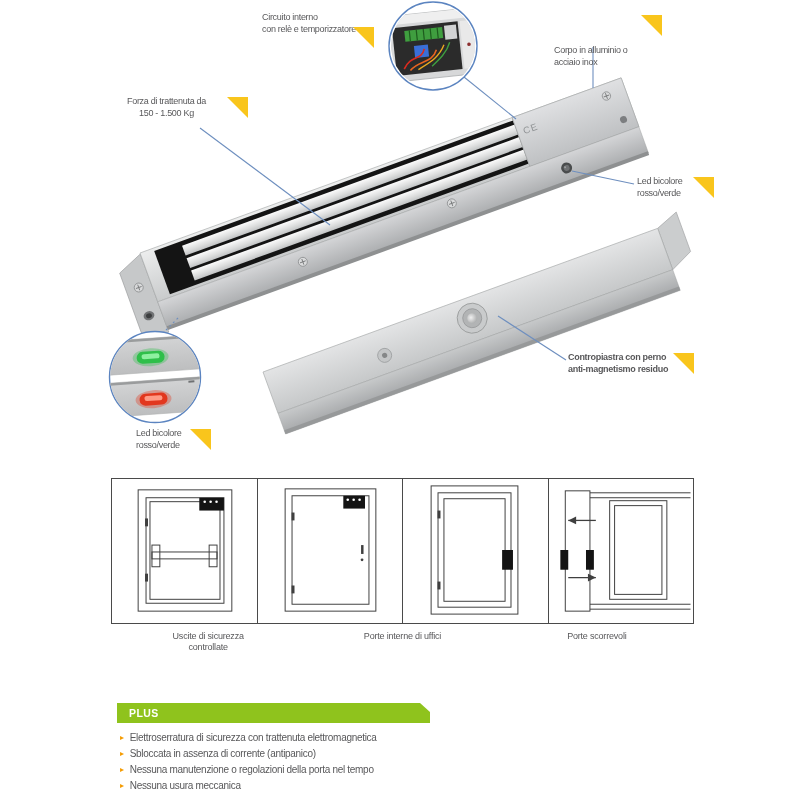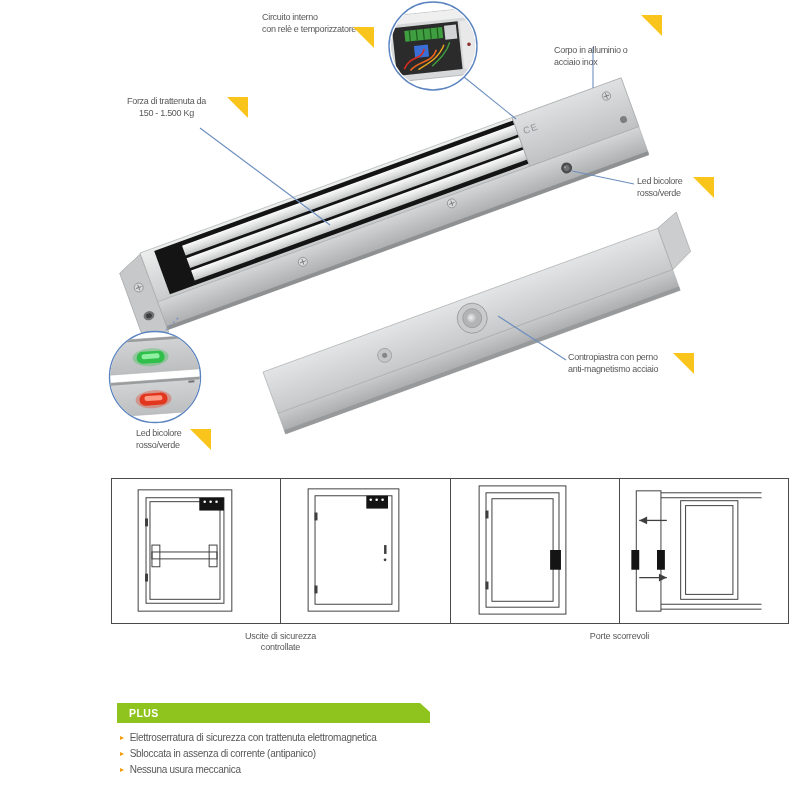--- a/index.html
+++ b/index.html
@@ -5,21 +5,21 @@
   html,body{margin:0;padding:0;background:#fff;}
   #page{position:relative;width:800px;height:800px;background:#fff;overflow:hidden;
         font-family:"Liberation Sans",sans-serif;color:#58585A;}
   svg{display:block;}
   
   .callout{position:absolute;font-size:9px;line-height:11.5px;letter-spacing:-0.3px;
            color:#58585A;white-space:nowrap;}
   .callout span{display:block;}
   .tri{position:absolute;width:0;height:0;border-top:21px solid #F9C51C;border-left:21px solid transparent;}
   
-  .apps{position:absolute;left:111px;top:478px;width:678px;}
+  .apps{position:absolute;left:111px;top:478px;width:583px;}
   .apps-row{display:flex;}
   .app-box{flex:1;height:144px;border:1px solid #4a4a4a;margin-left:-1px;background:#fff;}
   .app-box:first-child{margin-left:0;}
   .apps-captions{display:flex;margin-top:7px;}
   .app-caption{flex:1;text-align:center;font-size:9px;line-height:11px;color:#58585A;letter-spacing:-0.2px;}
   .app-caption span{display:block;}
   
   .plus-banner{position:absolute;left:117px;top:703px;width:313px;height:24px;background:#8FC31D;
                clip-path:polygon(0 0,303px 0,313px 9px,313px 20px,0 20px);}
   .plus-banner .plus-title{color:#fff;font-weight:bold;font-size:10.5px;line-height:20px;
@@ -211,23 +211,23 @@
     <span>150 - 1.500 Kg</span>
   </div>
   <div class="tri" style="left:227px;top:97px;"></div>
 
   <div class="callout" style="left:637px;top:176px;">
     <span>Led bicolore</span>
     <span>rosso/verde</span>
   </div>
   <div class="tri" style="left:693px;top:177px;"></div>
 
-  <div class="callout" style="left:568px;top:352px;">
+  <div class="callout" style="left:568px;top:352px;font-weight:bold;">
     <span>Contropiastra con perno</span>
-    <span>anti-magnetismo acciaio</span>
+    <span>anti-magnetismo residuo</span>
   </div>
   <div class="tri" style="left:673px;top:353px;"></div>
 
   <div class="callout" style="left:136px;top:428px;">
     <span>Led bicolore</span>
     <span>rosso/verde</span>
   </div>
   <div class="tri" style="left:190px;top:429px;"></div>
 
   <div class="apps">
@@ -305,28 +305,33 @@
           </g>
         </svg>
       </div>
     </div>
     <div class="apps-captions">
       <div class="app-caption">
         <span>Uscite di sicurezza</span>
         <span>controllate</span>
       </div>
       <div class="app-caption">
+        <span>Porte interne di uffici</span>
+        <span></span>
+      </div>
+      <div class="app-caption">
         <span>Porte scorrevoli</span>
         <span></span>
       </div>
     </div>
   </div>
 
   <div class="plus-banner">
     <div class="plus-title">PLUS</div>
   </div>
   <ul class="plus-list">
     <li><span class="bullet">▸</span><span>Elettroserratura di sicurezza con trattenuta elettromagnetica</span></li>
     <li><span class="bullet">▸</span><span>Sbloccata in assenza di corrente (antipanico)</span></li>
+    <li><span class="bullet">▸</span><span>Nessuna manutenzione o regolazioni della porta nel tempo</span></li>
     <li><span class="bullet">▸</span><span>Nessuna usura meccanica</span></li>
   </ul>
 
 </div>
 
 </body></html>

